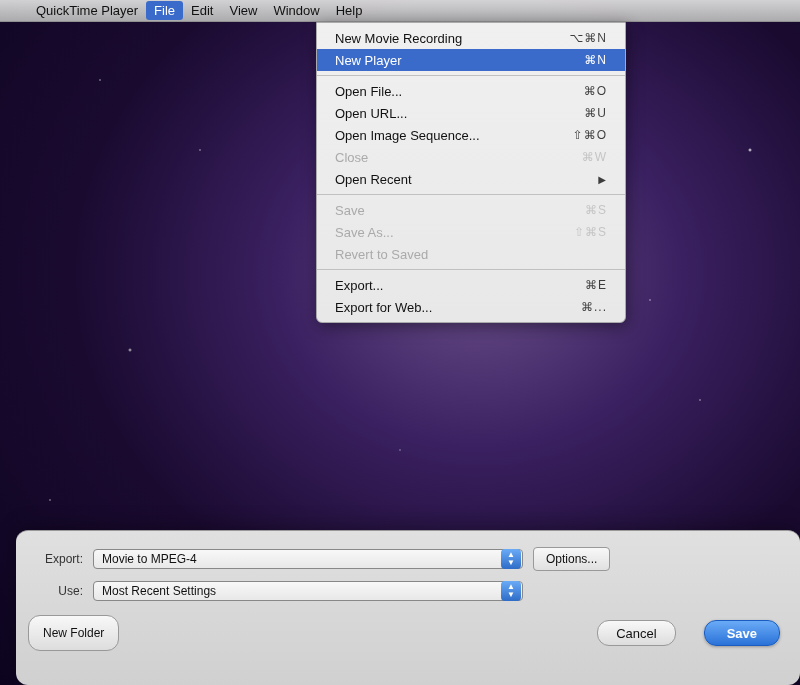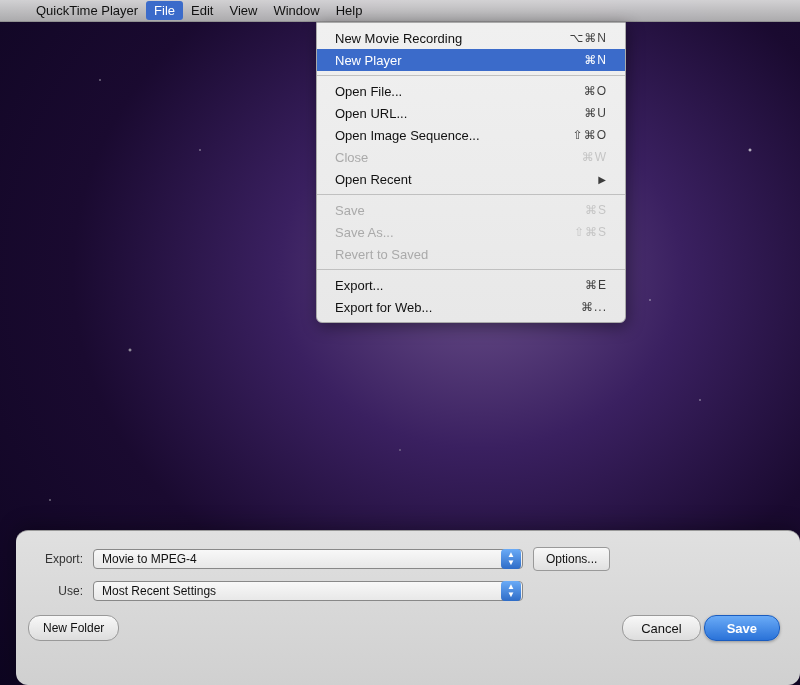--- a/index.html
+++ b/index.html
@@ -227,21 +227,21 @@
     }
 
     .btn-new-folder {
       padding: 4px 14px;
       font-size: 12px;
       background: linear-gradient(to bottom, #f8f8f8, #ddd);
       border: 1px solid #999;
       border-radius: 12px;
       cursor: pointer;
       color: #111;
-      height: 26px;
+      height: 36px;
     }
 
     .btn-cancel {
       padding: 4px 18px;
       font-size: 13px;
       background: linear-gradient(to bottom, #f8f8f8, #ddd);
       border: 1px solid #999;
       border-radius: 12px;
       cursor: pointer;
       color: #111;
@@ -256,21 +256,21 @@
       border: 1px solid #1a5cbf;
       border-radius: 12px;
       cursor: pointer;
       color: white;
       height: 26px;
       box-shadow: 0 1px 3px rgba(0,0,0,0.3);
     }
 
     .btn-right-group {
       display: flex;
-      gap: 3px;
+      gap: 28px;
       align-items: flex-start;
     }
   </style>
 </head>
 <body>
 
 <div class="desktop-bg"></div>
 
 <div class="menubar">
   <span class="menubar-item menubar-apple"></span>

